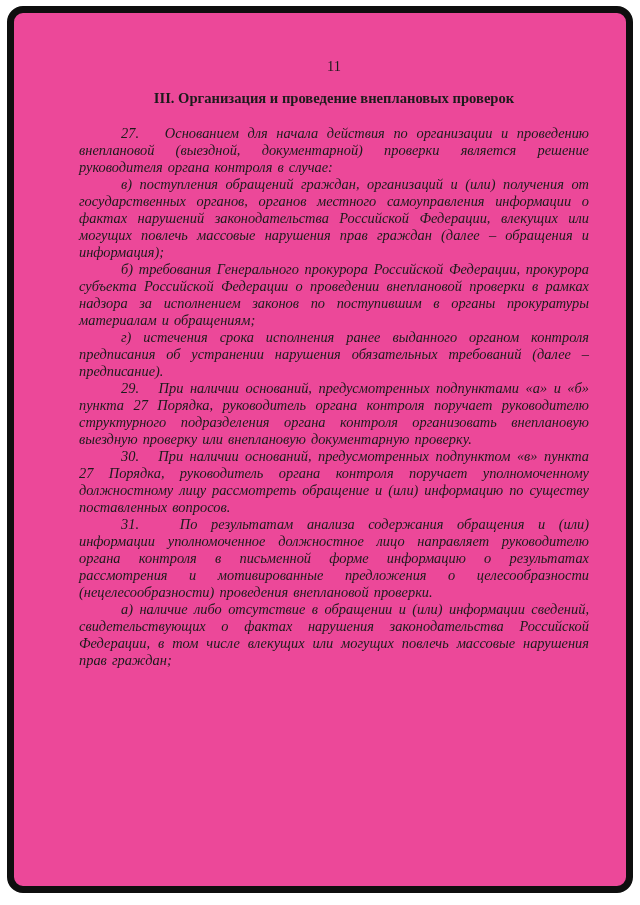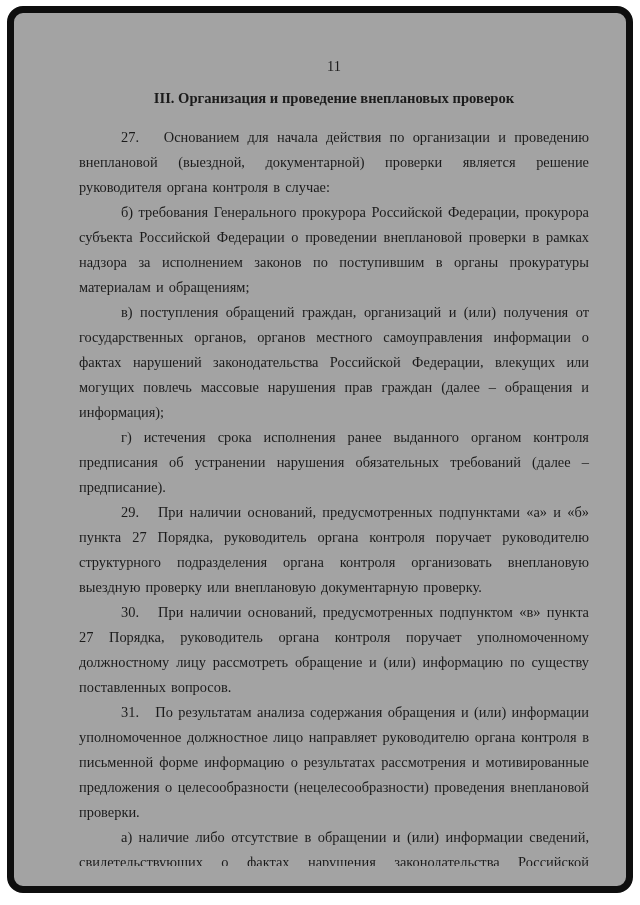--- a/index.html
+++ b/index.html
@@ -17,21 +17,21 @@
   }
   .page-frame {
     position: absolute;
     left: 7px;
     right: 7px;
     top: 6px;
     bottom: 12px;
     border: 7px solid #0e0e0e;
     border-radius: 16px;
     box-sizing: border-box;
-    background: #a3a3a3;
+    background: #ec4899;
   }
   .page-content {
     position: absolute;
     left: 15px;
     right: 15px;
     top: 14px;
     bottom: 20px;
     padding: 30px 22px 0 50px;
     box-sizing: border-box;
     overflow: hidden;
@@ -45,36 +45,37 @@
   .section-heading {
     text-align: center;
     font-size: 14.6px;
     font-weight: bold;
     line-height: 19px;
     margin: 4px 0 17px 0;
   }
   p.para {
     margin: 0;
     font-size: 14.4px;
-    line-height: 25px;
+    line-height: 17px;
     text-align: justify;
     text-indent: 42px;
     word-spacing: 1.5px;
+    font-style: italic;
   }
 </style>
 </head>
 <body>
 
 <div class="page-frame">
   <div class="page-content">
     <div class="page-number">11</div>
     <h1 class="section-heading">III. Организация и проведение внеплановых проверок</h1>
     <p class="para">27.&nbsp;&nbsp;&nbsp;Основанием для начала действия по организации и проведению внеплановой (выездной, документарной) проверки является решение руководителя органа контроля в случае:</p>
+    <p class="para">в) поступления обращений граждан, организаций и (или) получения от государственных органов, органов местного самоуправления информации о фактах нарушений законодательства Российской Федерации, влекущих или могущих повлечь массовые нарушения прав граждан (далее – обращения и информация);</p>
     <p class="para">б) требования Генерального прокурора Российской Федерации, прокурора субъекта Российской Федерации о проведении внеплановой проверки в рамках надзора за исполнением законов по поступившим в органы прокуратуры материалам и обращениям;</p>
-    <p class="para">в) поступления обращений граждан, организаций и (или) получения от государственных органов, органов местного самоуправления информации о фактах нарушений законодательства Российской Федерации, влекущих или могущих повлечь массовые нарушения прав граждан (далее – обращения и информация);</p>
     <p class="para">г) истечения срока исполнения ранее выданного органом контроля предписания об устранении нарушения обязательных требований (далее – предписание).</p>
     <p class="para">29.&nbsp;&nbsp;&nbsp;При наличии оснований, предусмотренных подпунктами «а» и «б» пункта 27 Порядка, руководитель органа контроля поручает руководителю структурного подразделения органа контроля организовать внеплановую выездную проверку или внеплановую документарную проверку.</p>
     <p class="para">30.&nbsp;&nbsp;&nbsp;При наличии оснований, предусмотренных подпунктом «в» пункта 27 Порядка, руководитель органа контроля поручает уполномоченному должностному лицу рассмотреть обращение и (или) информацию по существу поставленных вопросов.</p>
     <p class="para">31.&nbsp;&nbsp;&nbsp;По результатам анализа содержания обращения и (или) информации уполномоченное должностное лицо направляет руководителю органа контроля в письменной форме информацию о результатах рассмотрения и мотивированные предложения о целесообразности (нецелесообразности) проведения внеплановой проверки.</p>
     <p class="para">а) наличие либо отсутствие в обращении и (или) информации сведений, свидетельствующих о фактах нарушения законодательства Российской Федерации, в том числе влекущих или могущих повлечь массовые нарушения прав граждан;</p>
 
   </div>
 </div>
 
 </body></html>

